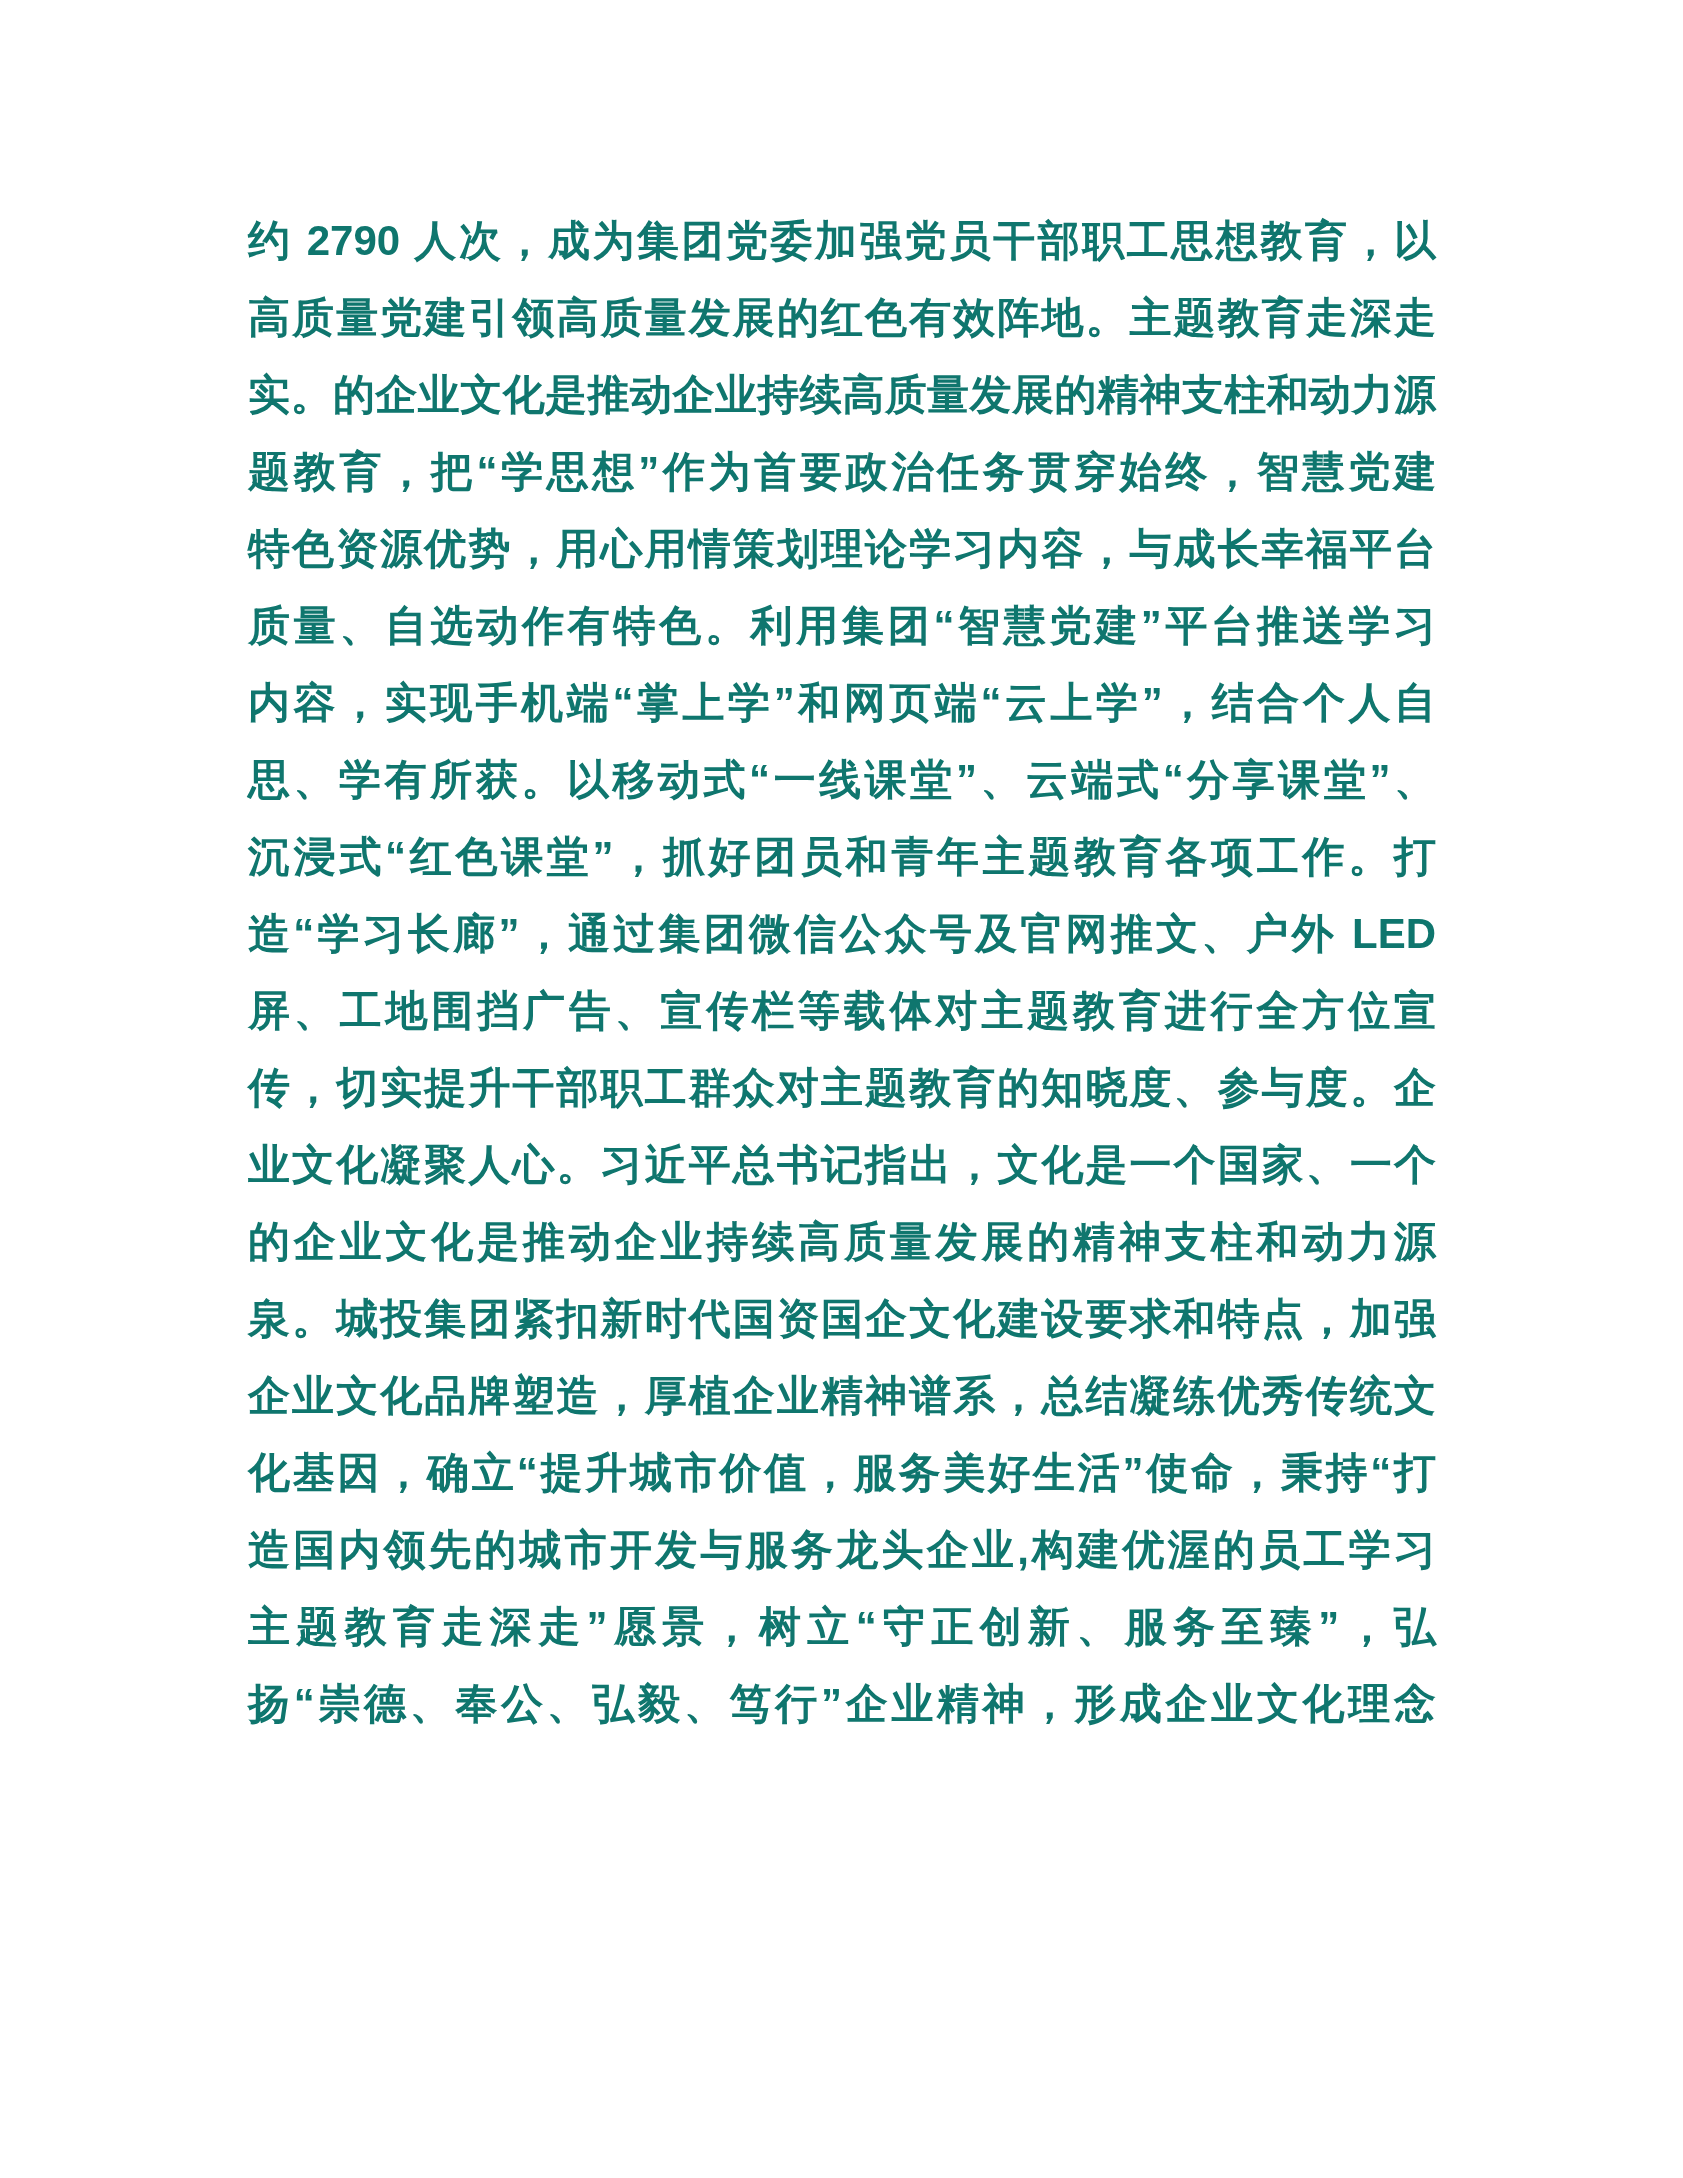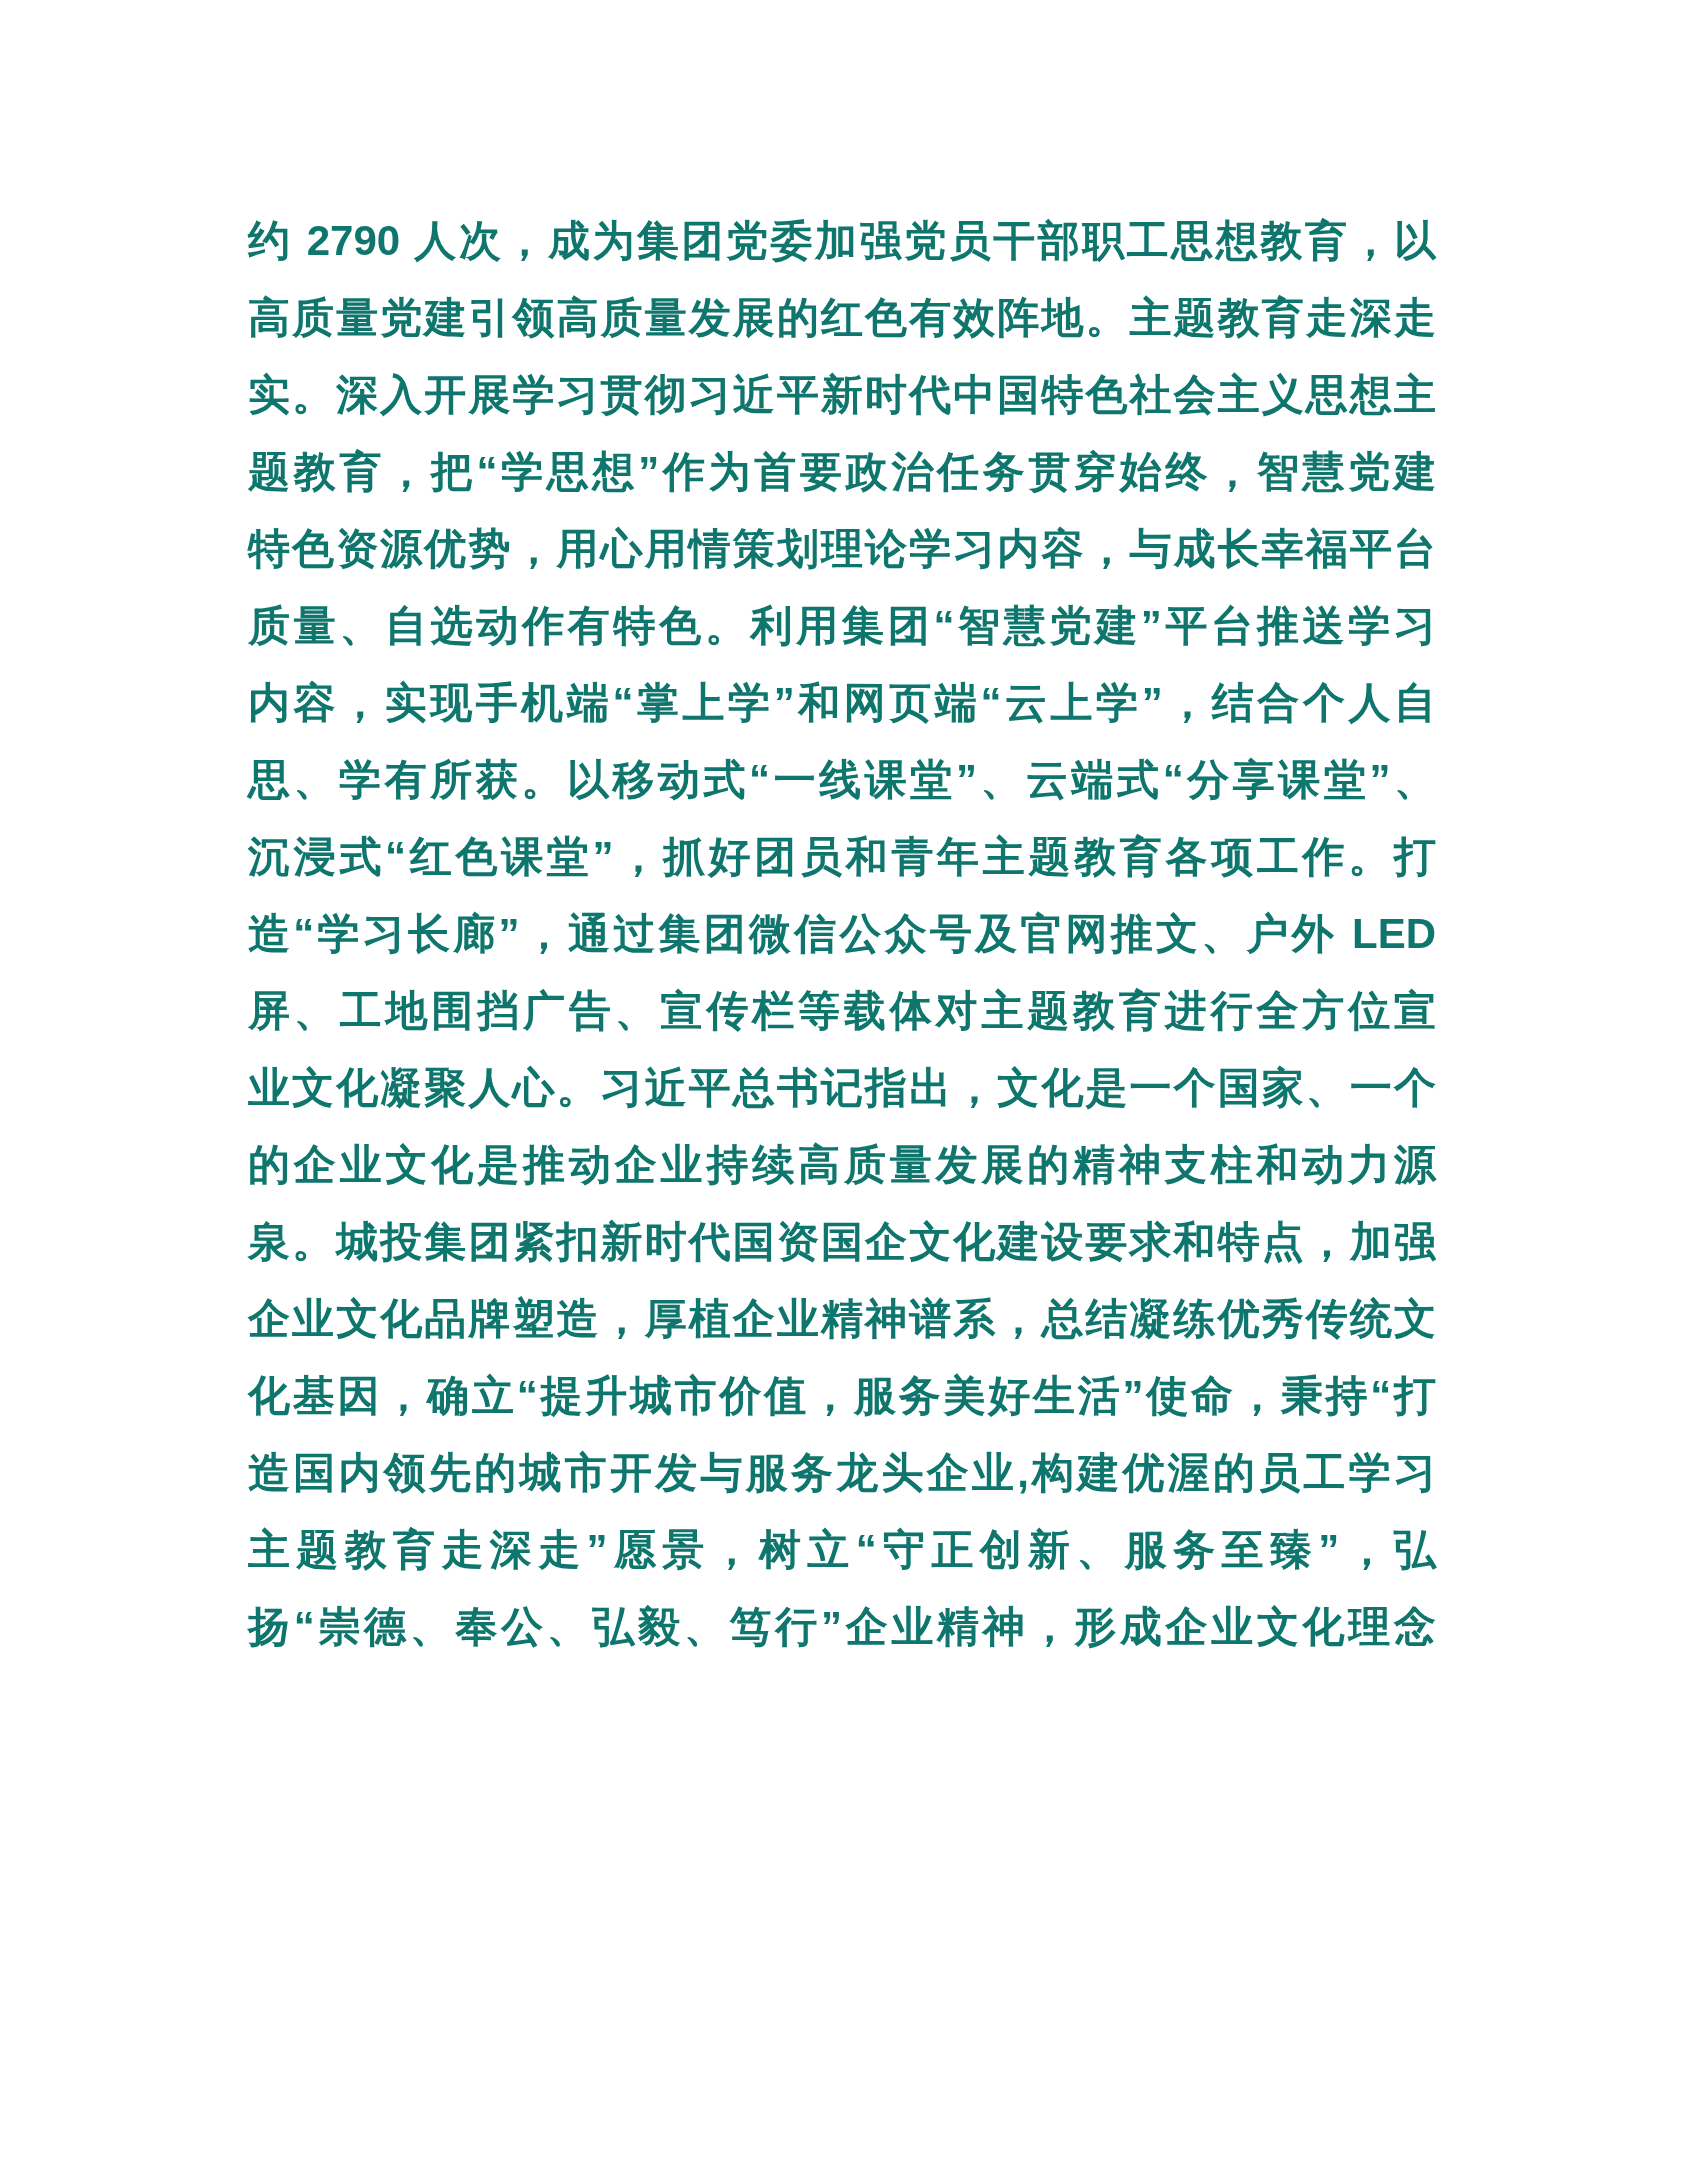--- a/index.html
+++ b/index.html
@@ -33,29 +33,30 @@
     color: #0f766e;
   }
 </style>
 </head>
 <body>
 
 <div class="page">
   <div class="text-block">
     <div class="line">约 2790 人次，成为集团党委加强党员干部职工思想教育，以</div>
     <div class="line">高质量党建引领高质量发展的红色有效阵地。主题教育走深走</div>
-    <div class="line">实。深入开展学习贯彻习近平新时代中国特色社会主义思想主</div>
+    <div class="line">实。的企业文化是推动企业持续高质量发展的精神支柱和动力源</div>
     <div class="line">题教育，把“学思想”作为首要政治任务贯穿始终，智慧党建</div>
     <div class="line">特色资源优势，用心用情策划理论学习内容，与成长幸福平台</div>
     <div class="line">质量、自选动作有特色。利用集团“智慧党建”平台推送学习</div>
     <div class="line">内容，实现手机端“掌上学”和网页端“云上学”，结合个人自</div>
     <div class="line">思、学有所获。以移动式“一线课堂”、云端式“分享课堂”、</div>
     <div class="line">沉浸式“红色课堂”，抓好团员和青年主题教育各项工作。打</div>
     <div class="line">造“学习长廊”，通过集团微信公众号及官网推文、户外 LED</div>
     <div class="line">屏、工地围挡广告、宣传栏等载体对主题教育进行全方位宣</div>
+    <div class="line">传，切实提升干部职工群众对主题教育的知晓度、参与度。企</div>
     <div class="line">业文化凝聚人心。习近平总书记指出，文化是一个国家、一个</div>
     <div class="line">的企业文化是推动企业持续高质量发展的精神支柱和动力源</div>
     <div class="line">泉。城投集团紧扣新时代国资国企文化建设要求和特点，加强</div>
     <div class="line">企业文化品牌塑造，厚植企业精神谱系，总结凝练优秀传统文</div>
     <div class="line">化基因，确立“提升城市价值，服务美好生活”使命，秉持“打</div>
     <div class="line">造国内领先的城市开发与服务龙头企业,构建优渥的员工学习</div>
     <div class="line">主题教育走深走”愿景，树立“守正创新、服务至臻”，弘</div>
     <div class="line">扬“崇德、奉公、弘毅、笃行”企业精神，形成企业文化理念</div>
   </div>
 </div>

